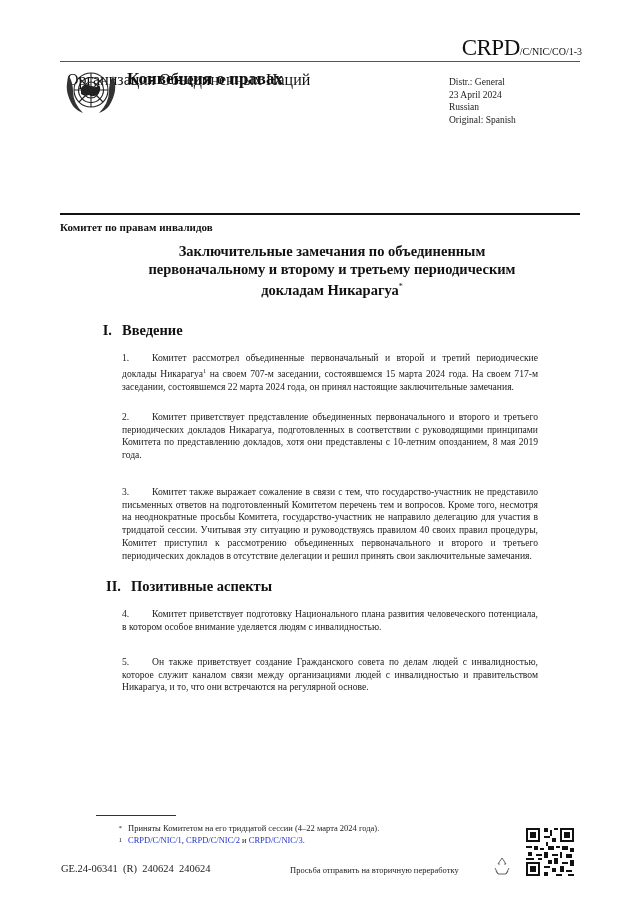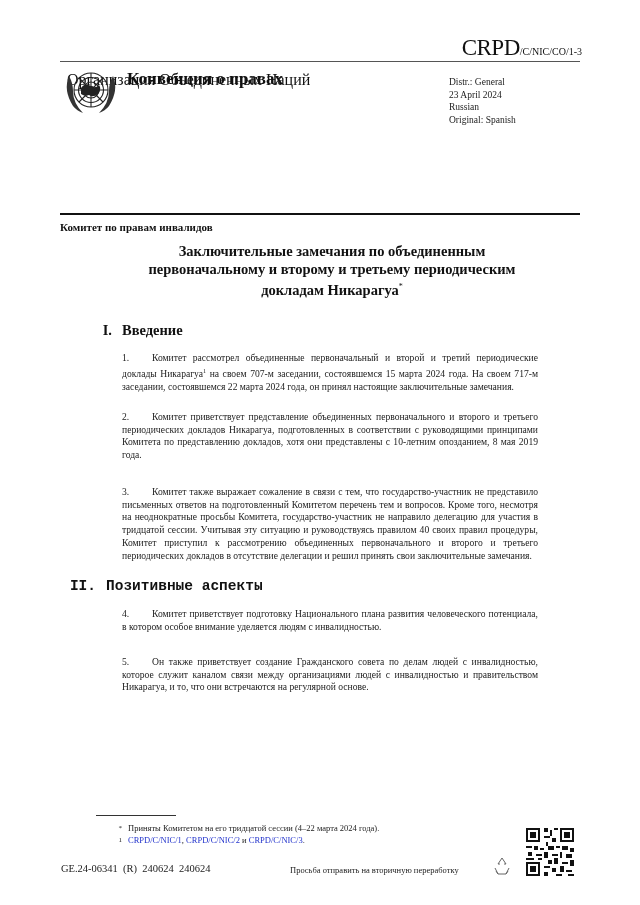--- a/index.html
+++ b/index.html
@@ -83,21 +83,21 @@
 </div>
 
 <div class="abs para" style="top:411px;">
   <span class="pn">2.</span><span>Комитет приветствует представление объединенных первоначального и второго и третьего периодических докладов Никарагуа, подготовленных в соответствии с руководящими принципами Комитета по представлению докладов, хотя они представлены с 10-летним опозданием, 8 мая 2019 года.</span>
 </div>
 
 <div class="abs para" style="top:486px;">
   <span class="pn">3.</span><span>Комитет также выражает сожаление в связи с тем, что государство-участник не представило письменных ответов на подготовленный Комитетом перечень тем и вопросов. Кроме того, несмотря на неоднократные просьбы Комитета, государство-участник не направило делегацию для участия в тридцатой сессии. Учитывая эту ситуацию и руководствуясь правилом 40 своих правил процедуры, Комитет приступил к рассмотрению объединенных первоначального и второго и третьего периодических докладов в отсутствие делегации и решил принять свои заключительные замечания.</span>
 </div>
 
-<div class="abs section-head" style="left:106px; top:578px;font-family:Liberation Mono, monospace;">
+<div class="abs section-head" style="left:131px; top:578px;">
   <span class="num">II.</span>
   <span>Позитивные аспекты</span>
 </div>
 
 <div class="abs para" style="top:608px;">
   <span class="pn">4.</span><span>Комитет приветствует подготовку Национального плана развития человеческого потенциала, в котором особое внимание уделяется людям с инвалидностью.</span>
 </div>
 
 <div class="abs para" style="top:656px;">
   <span class="pn">5.</span><span>Он также приветствует создание Гражданского совета по делам людей с инвалидностью, которое служит каналом связи между организациями людей с инвалидностью и правительством Никарагуа, и то, что они встречаются на регулярной основе.</span>

